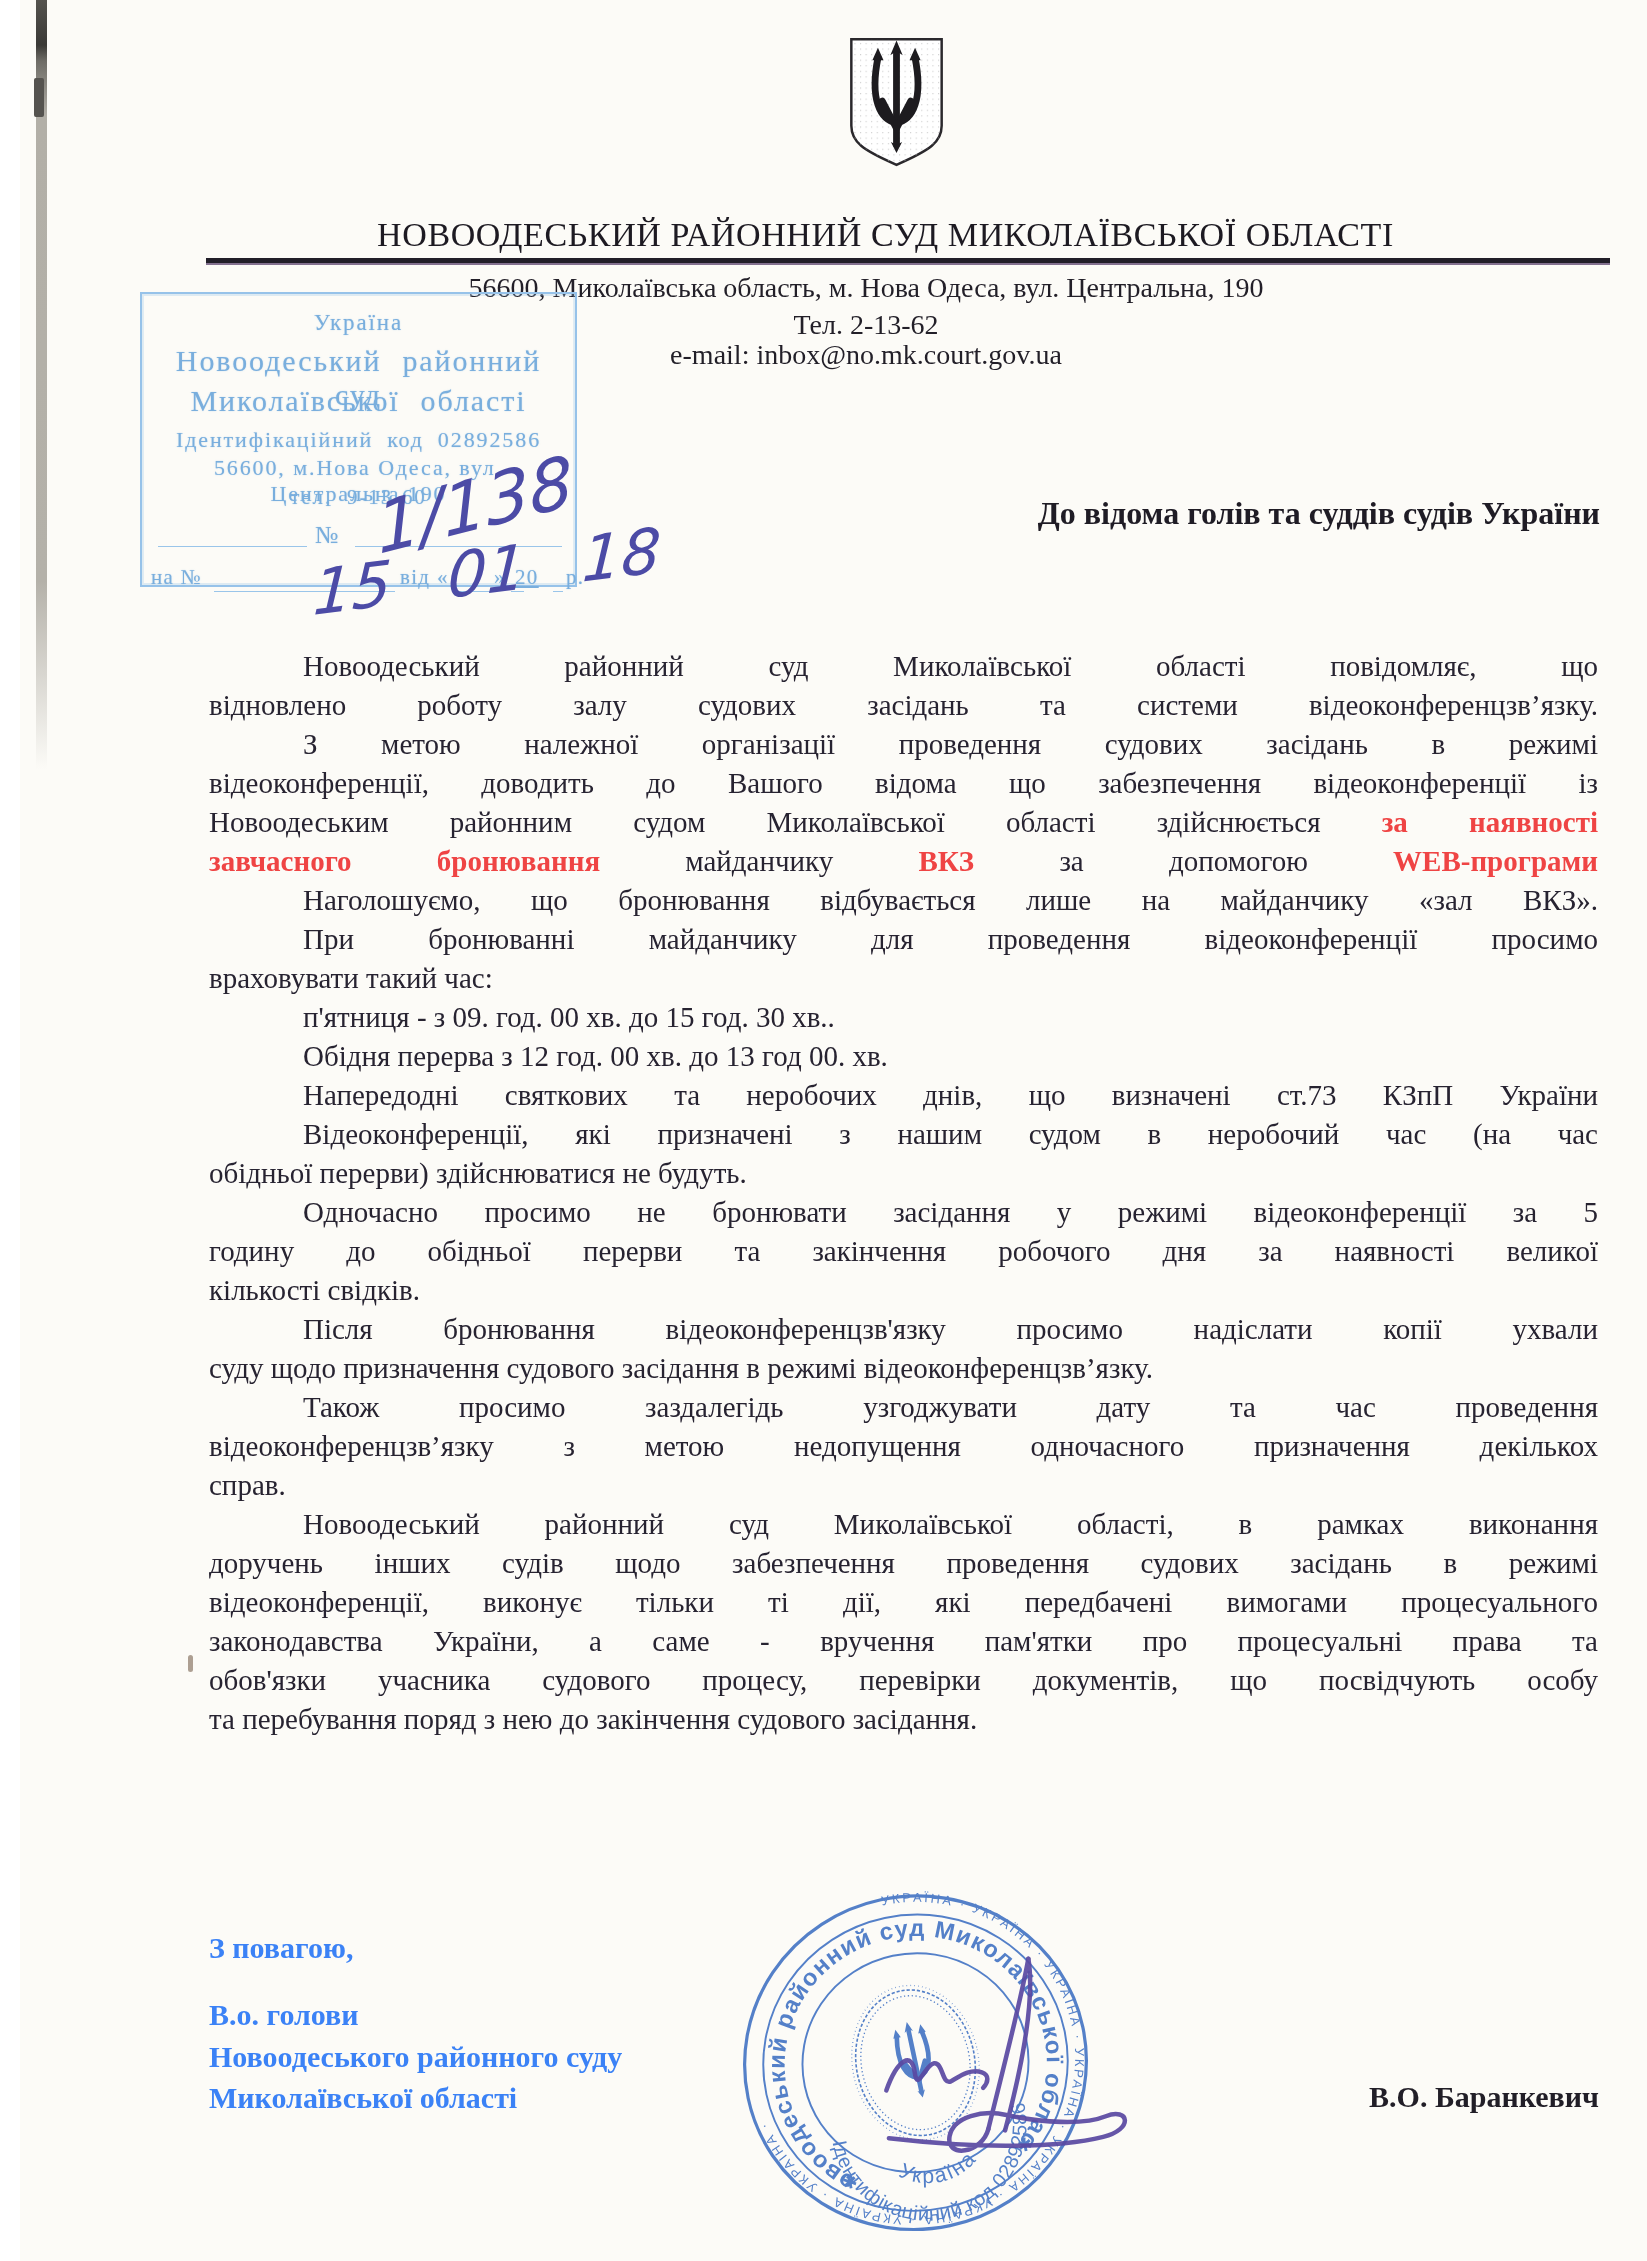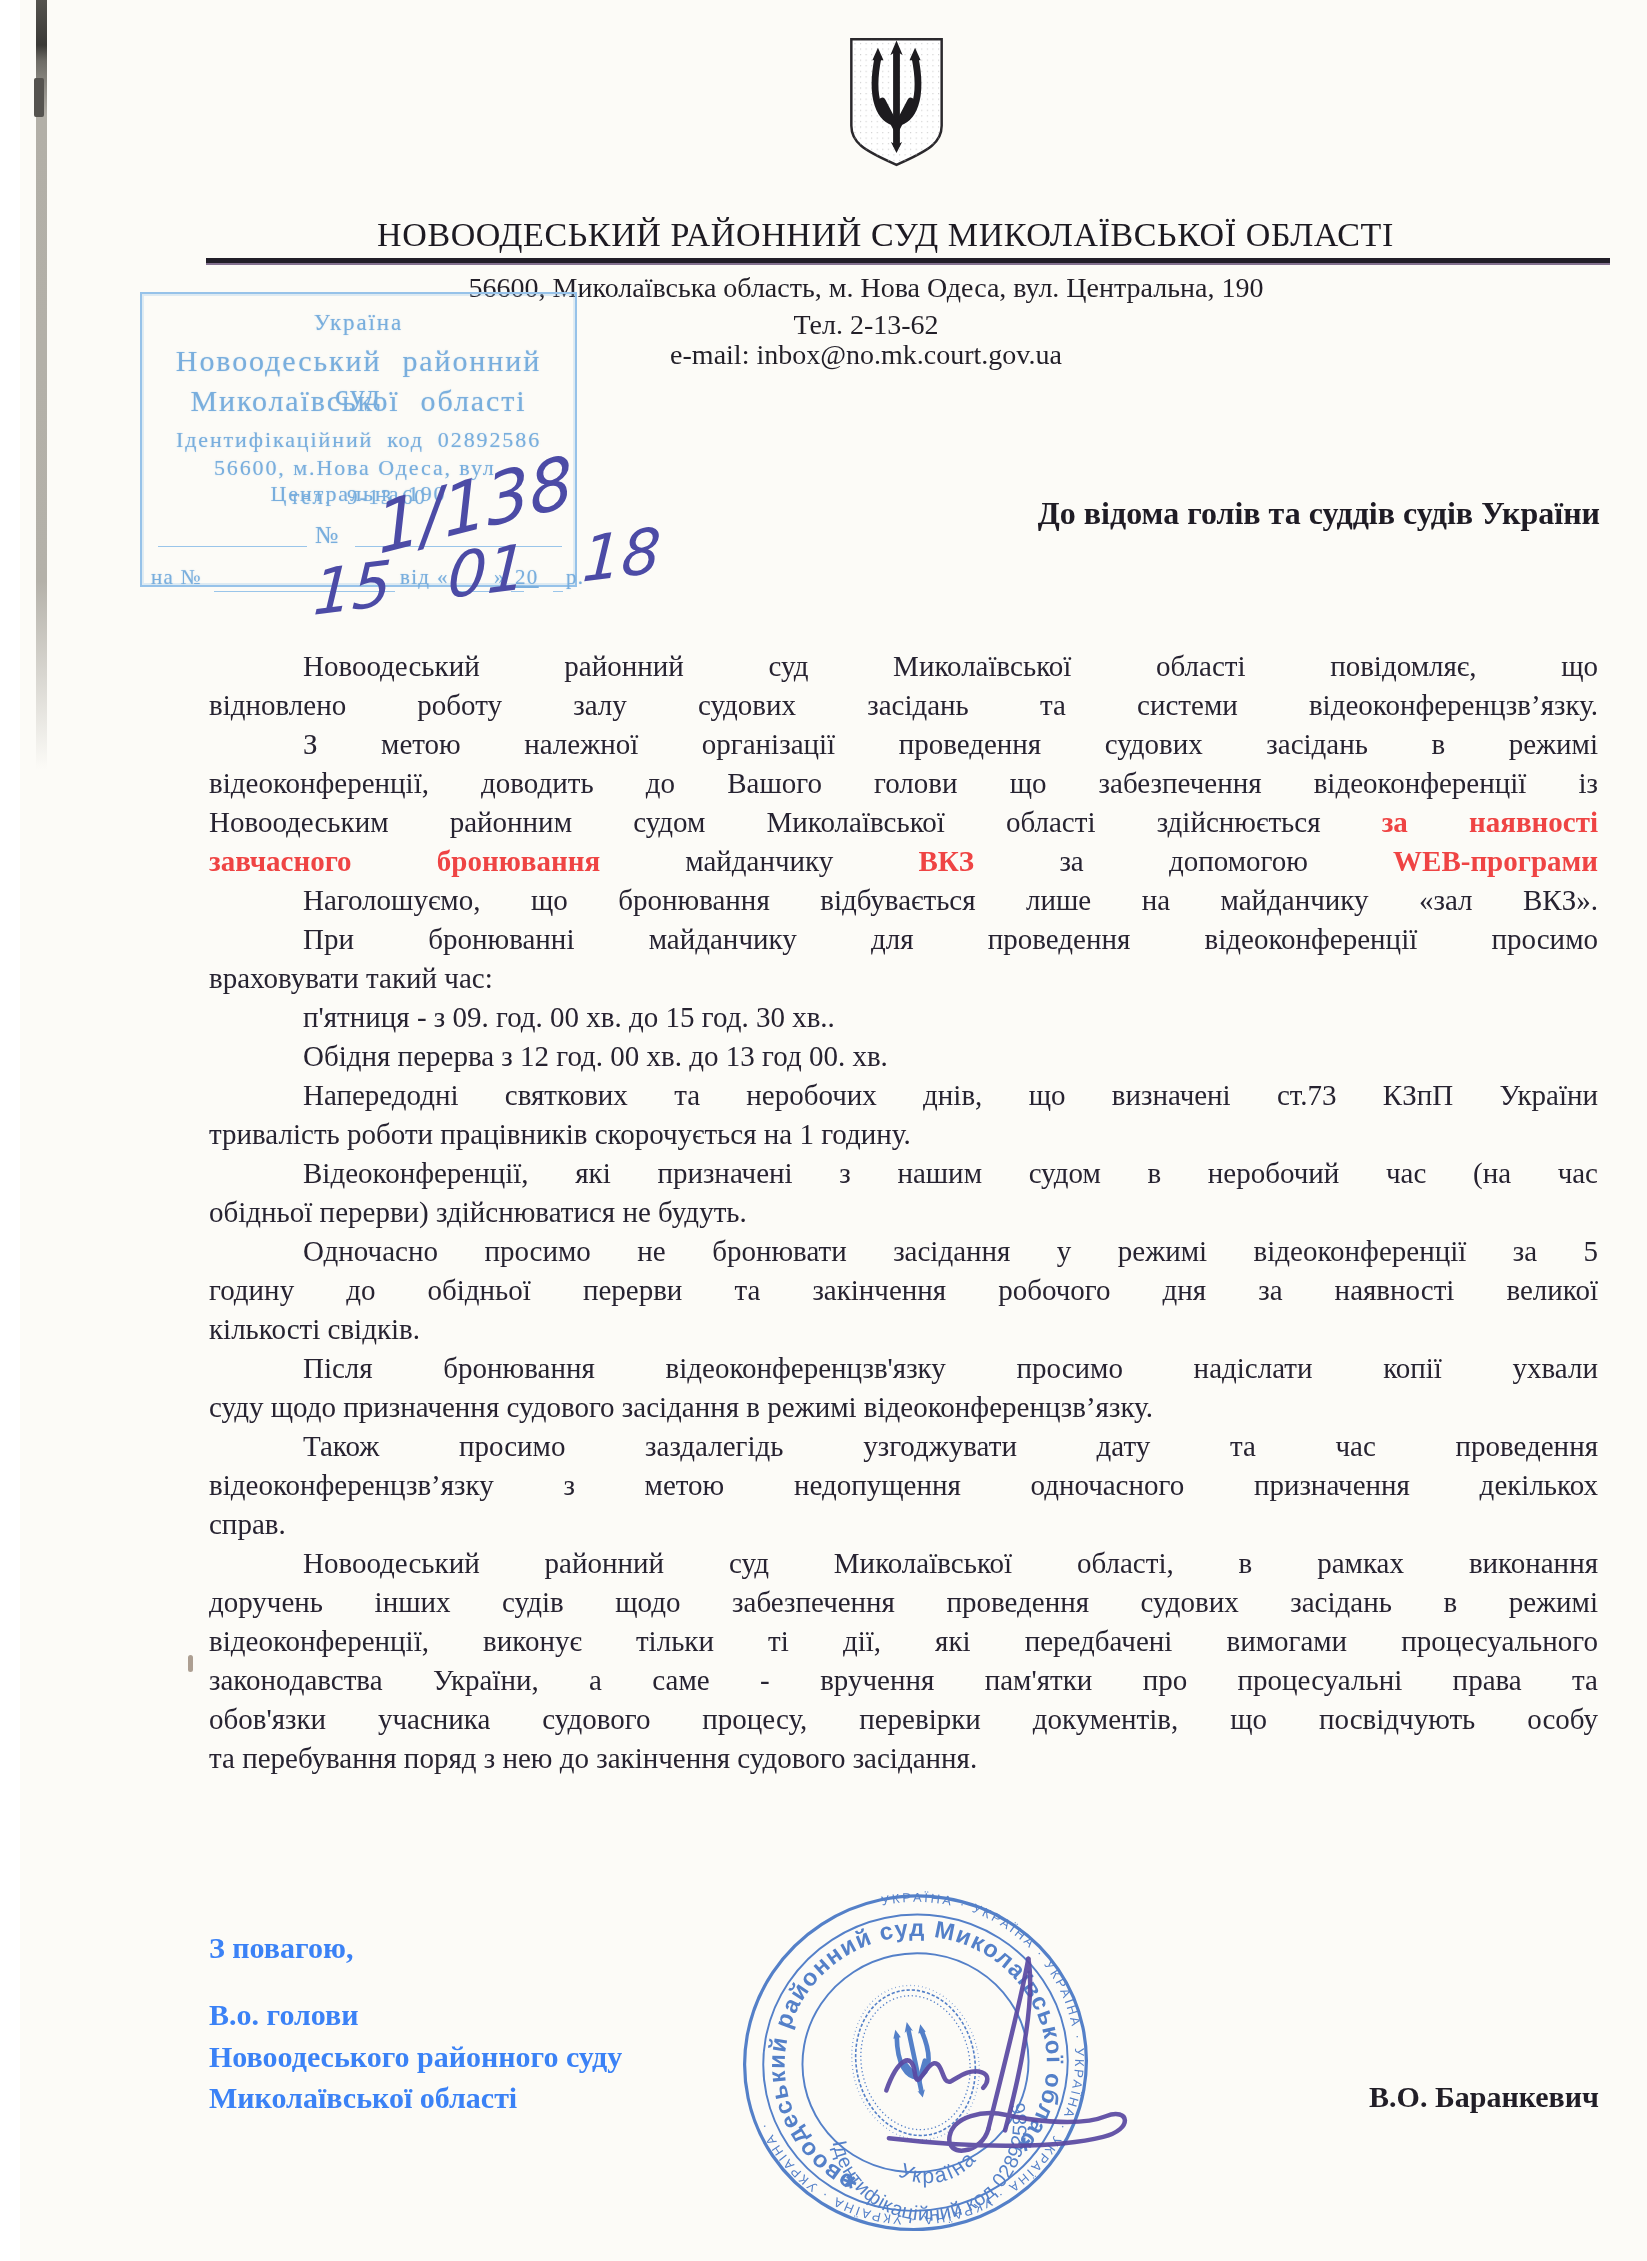--- a/index.html
+++ b/index.html
@@ -127,30 +127,29 @@
 
   <div class="hw hw-number">1/138</div>
   <div class="hw hw-date">15 01 18</div>
 
   <div class="addressee">До відома голів та суддів судів України</div>
 
   <div class="body-text">
       <div class="bl just ind"><span>Новоодеський  районний суд Миколаївської області повідомляє, що</span></div>
       <div class="bl just"><span>відновлено роботу залу судових засідань та системи відеоконференцзв’язку.</span></div>
       <div class="bl just ind"><span>З метою належної організації проведення судових засідань в режимі</span></div>
-      <div class="bl just"><span>відеоконференції, доводить до Вашого голови що забезпечення відеоконференції із</span></div>
+      <div class="bl just"><span>відеоконференції, доводить до Вашого відома що забезпечення відеоконференції із</span></div>
       <div class="bl just"><span>Новоодеським районним судом Миколаївської області здійснюється </span><b>за наявності</b></div>
       <div class="bl just"><b>завчасного бронювання</b><span> майданчику </span><b>ВКЗ</b><span> за допомогою </span><b>WEB-програми</b></div>
       <div class="bl just ind"><span>Наголошуємо, що бронювання відбувається лише на майданчику «зал ВКЗ».</span></div>
       <div class="bl just ind"><span>При бронюванні майданчику для проведення відеоконференції просимо</span></div>
       <div class="bl"><span>враховувати такий час:</span></div>
       <div class="bl ind"><span>п'ятниця - з 09. год. 00 хв. до 15 год. 30 хв..</span></div>
       <div class="bl ind"><span>Обідня перерва з 12 год. 00 хв. до 13 год 00. хв.</span></div>
       <div class="bl just ind"><span>Напередодні святкових та неробочих днів, що визначені ст.73 КЗпП України</span></div>
-      <div class="bl"><span>тривалість роботи працівників скорочується на 1 годину.</span></div>
       <div class="bl just ind"><span>Відеоконференції, які призначені з нашим судом в неробочий час (на час</span></div>
       <div class="bl"><span>обідньої перерви) здійснюватися не будуть.</span></div>
       <div class="bl just ind"><span>Одночасно просимо не бронювати засідання у режимі відеоконференції за 5</span></div>
       <div class="bl just"><span>годину до обідньої перерви та закінчення робочого дня за наявності великої</span></div>
       <div class="bl"><span>кількості свідків.</span></div>
       <div class="bl just ind"><span>Після бронювання відеоконференцзв'язку просимо надіслати копії ухвали</span></div>
       <div class="bl"><span>суду щодо призначення судового засідання в режимі відеоконференцзв’язку.</span></div>
       <div class="bl just ind"><span>Також просимо заздалегідь узгоджувати дату та час проведення</span></div>
       <div class="bl just"><span>відеоконференцзв’язку з метою недопущення одночасного призначення декількох</span></div>
       <div class="bl"><span>справ.</span></div>

